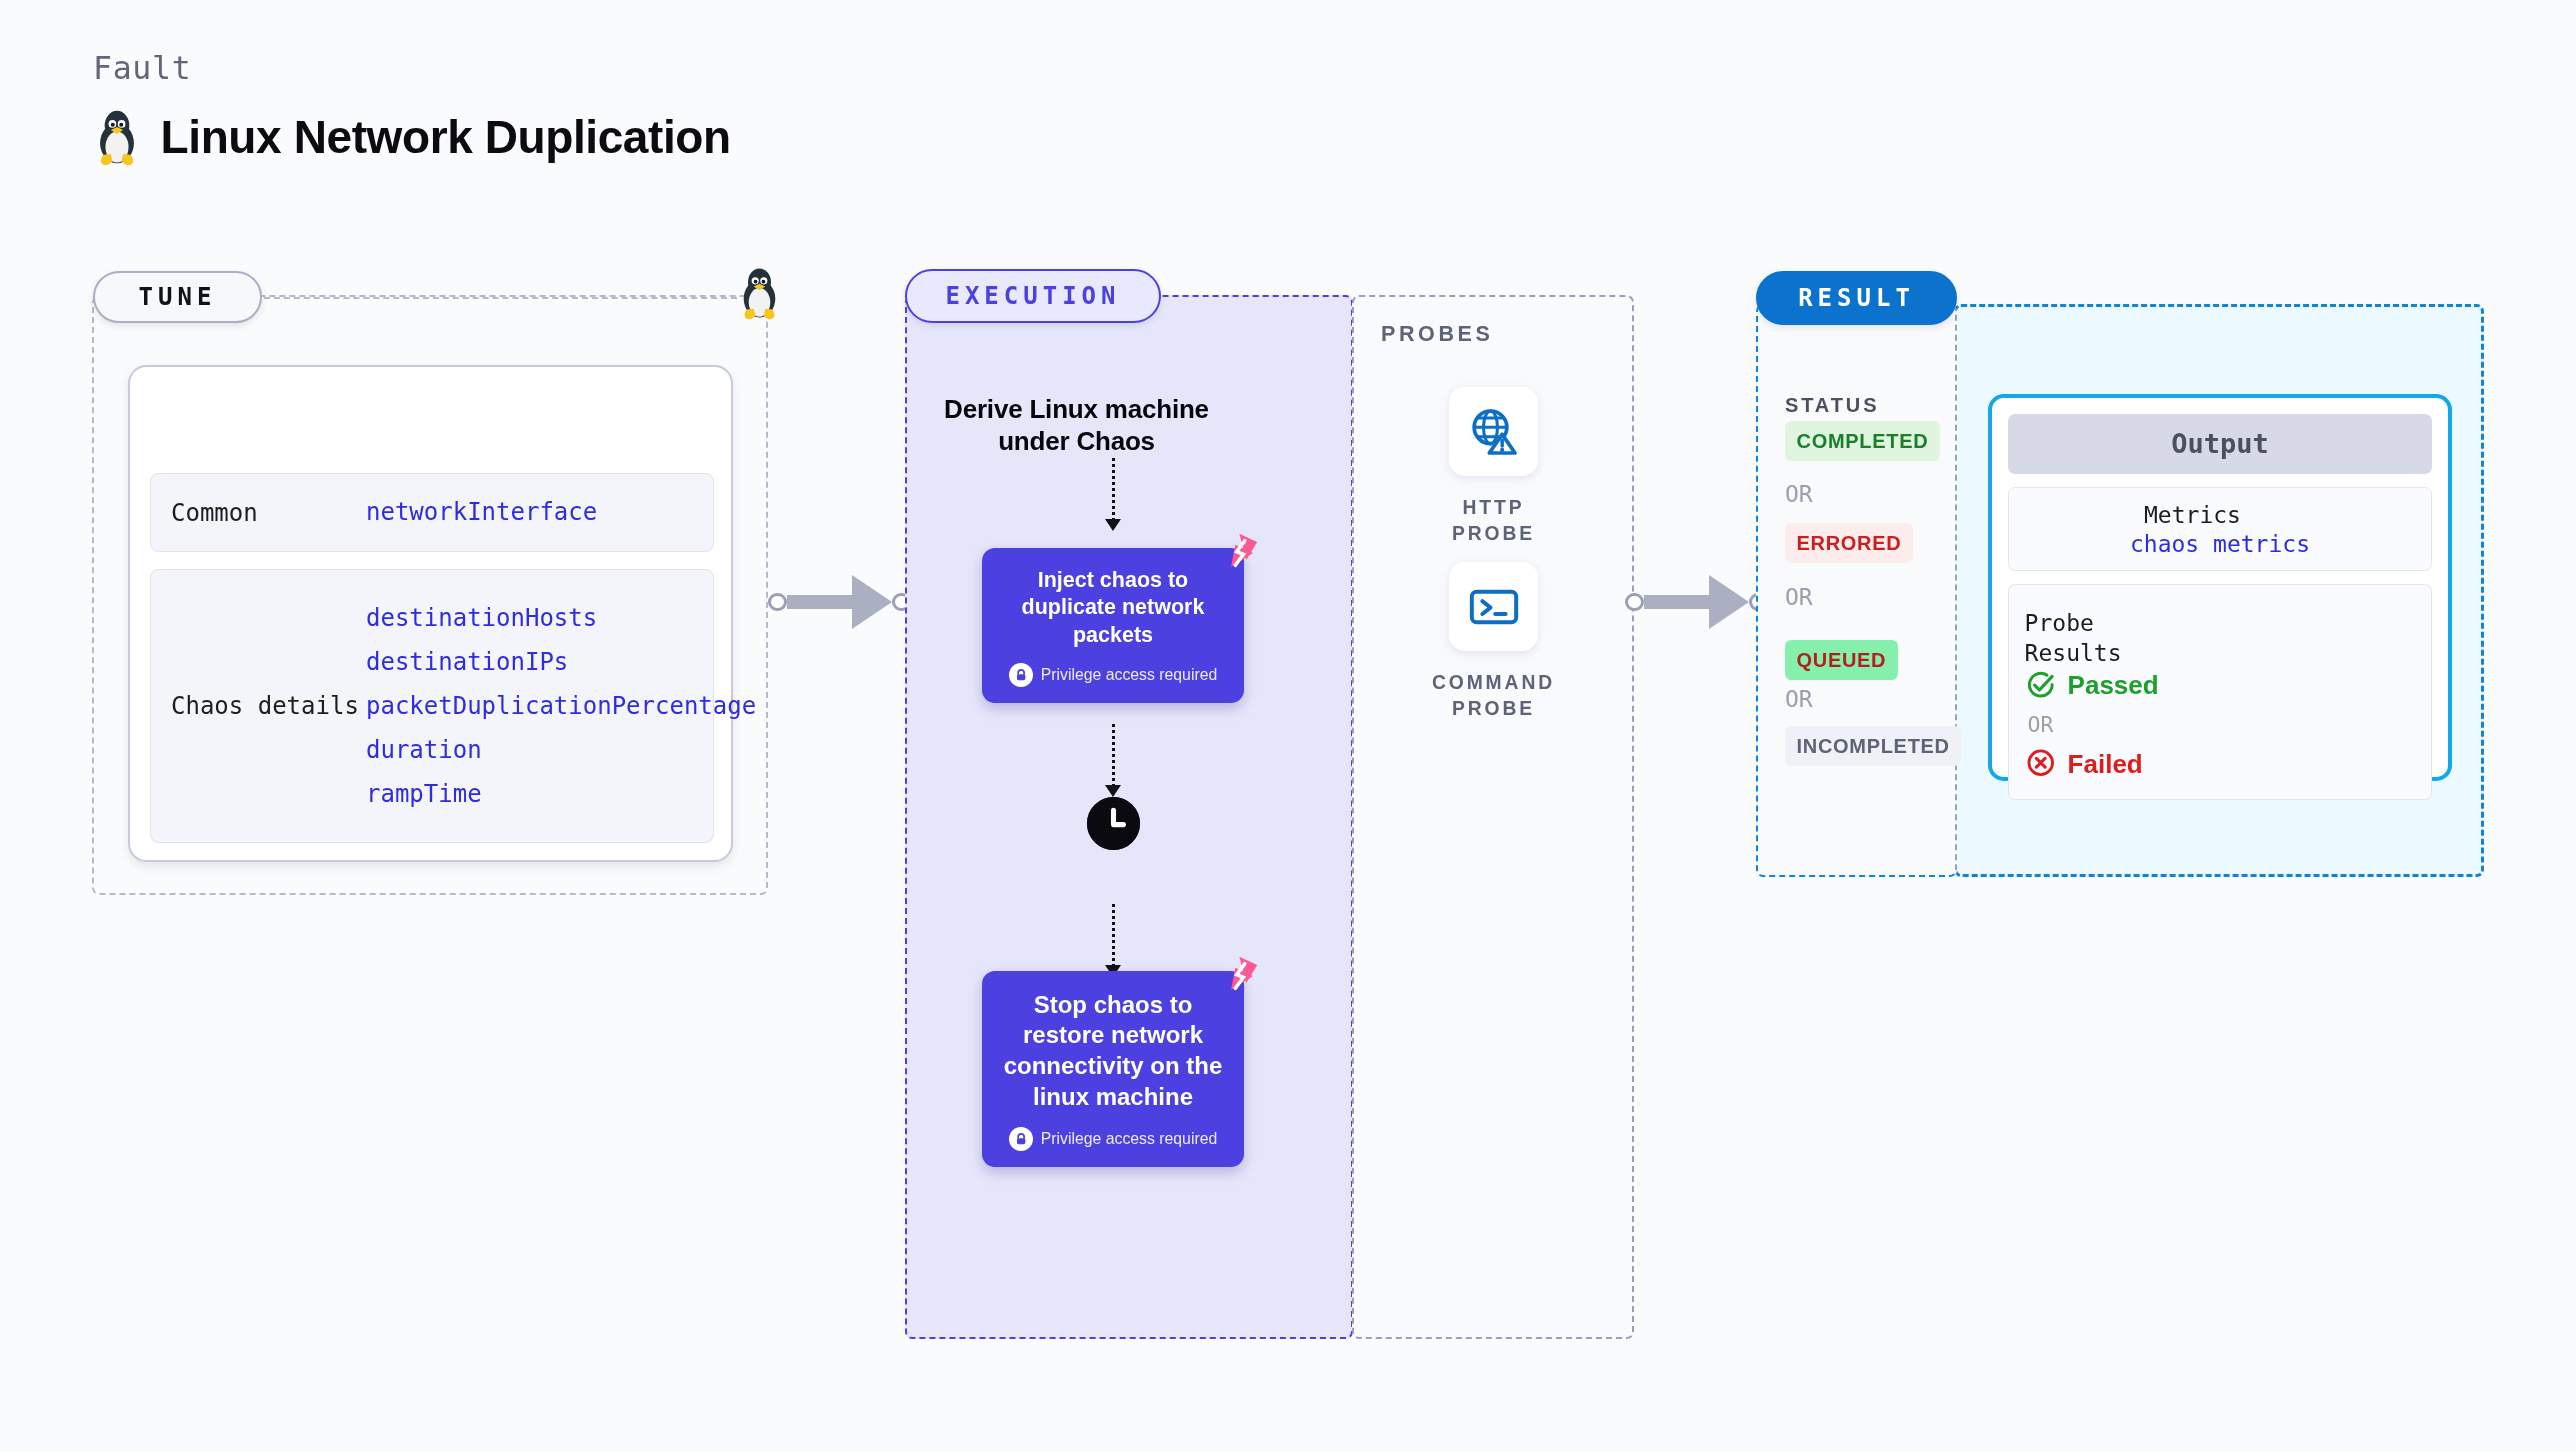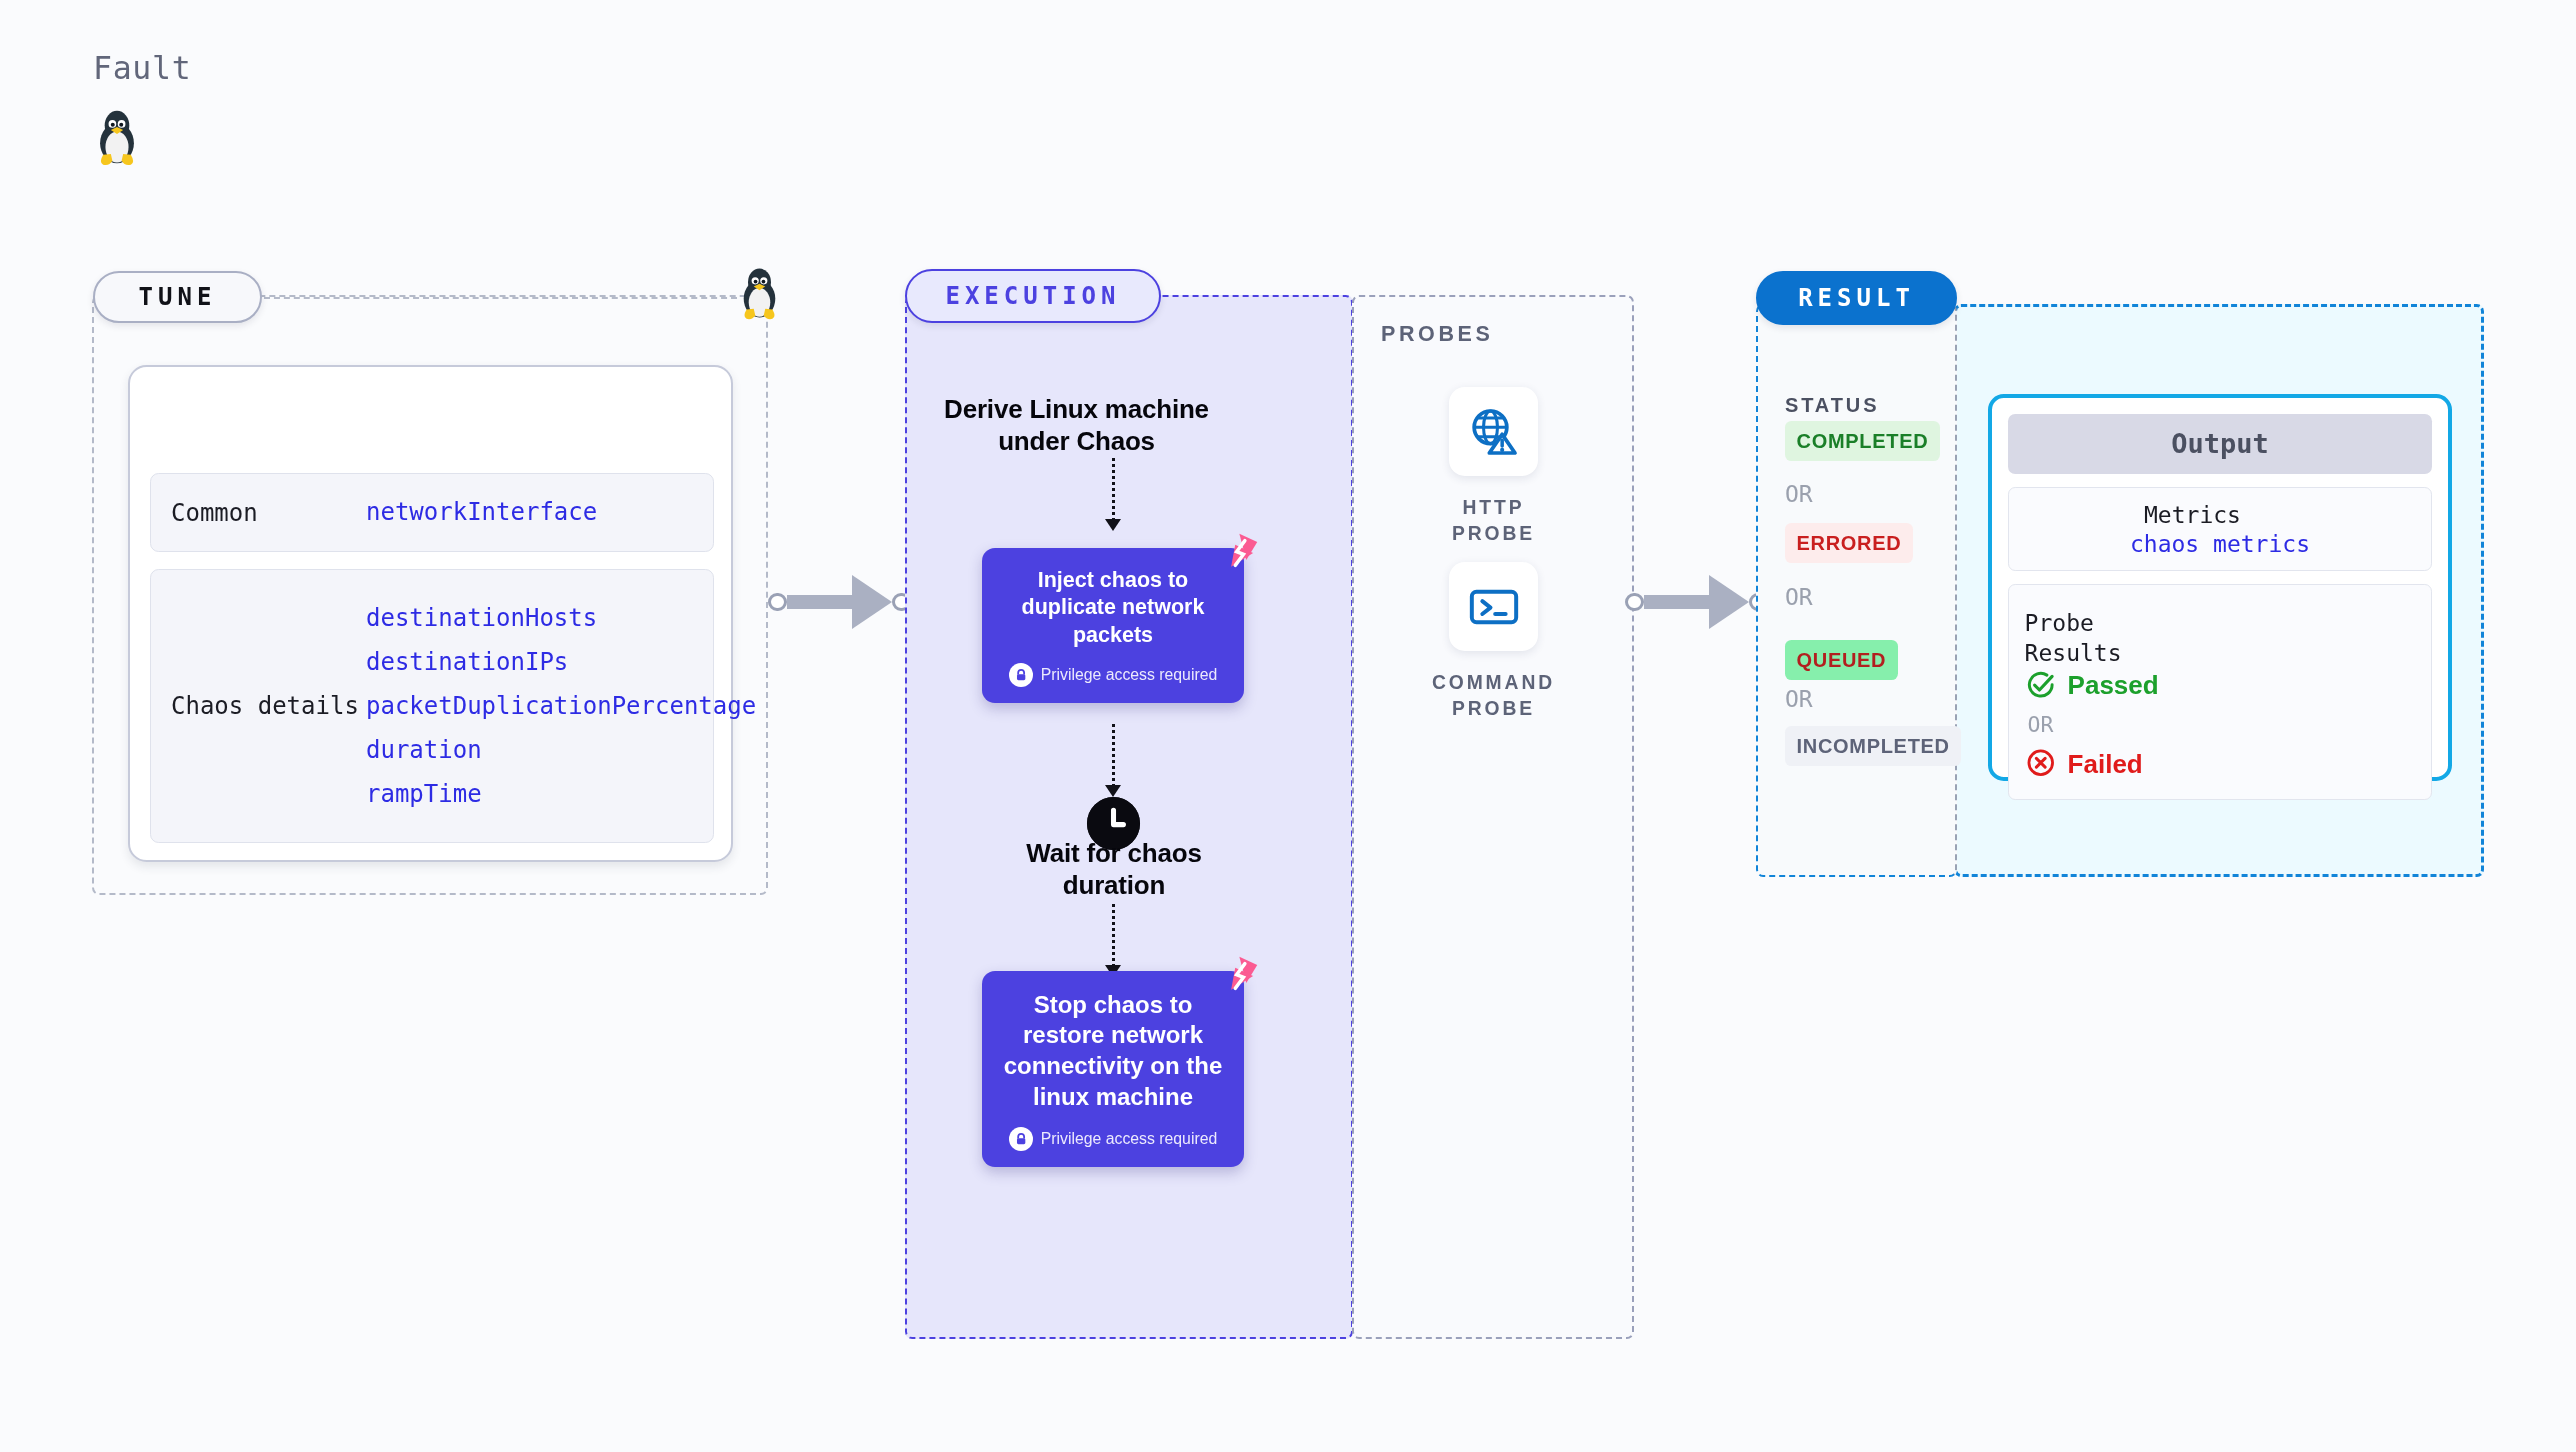--- a/index.html
+++ b/index.html
@@ -220,20 +220,21 @@
         <ellipse cx="32" cy="52" rx="15" ry="20" fill="#f2f2f2"></ellipse>
         <circle cx="26" cy="22" r="5" fill="#ffffff"></circle>
           <circle cx="38" cy="22" r="5" fill="#ffffff"></circle>
         <circle cx="26.5" cy="23" r="2.6" fill="#101820"></circle>
           <circle cx="37.5" cy="23" r="2.6" fill="#101820"></circle>
         <path d="M24 30 L32 26 L40 30 L32 35 Z" fill="#f6c61d"></path>
         <path d="M14 62 Q8 72 14 75 Q22 77 26 70 L24 61 Z" fill="#f6c61d"></path>
         <path d="M50 62 Q56 72 50 75 Q42 77 38 70 L40 61 Z" fill="#f6c61d"></path>
       </svg>
     </span>
+    <span class="hdr-title">Linux Network Duplication</span>
   </div>
 
   <div class="dashbox" id="tune-dash"></div>
   <div class="pill pill-tune" style="left:93px; top:271px; width:169px; height:52px; font-size:24px;">TUNE</div>
   <div class="dash-link" style="left:264px; top:297px; width:473px;"></div>
   <span style="position:absolute; left:736px; top:265px;">
     <svg width="47" height="56" viewBox="0 0 64 78">
       <ellipse cx="32" cy="47" rx="22" ry="26" fill="#24323c"></ellipse>
       <ellipse cx="32" cy="24" rx="16" ry="19" fill="#24323c"></ellipse>
       <ellipse cx="32" cy="52" rx="15" ry="20" fill="#f2f2f2"></ellipse>
@@ -309,21 +310,20 @@
     <i></i>
       <b></b>
   </div>
 
   <div class="clock" style="left:1087px; top:797px;">
     <svg width="53" height="53" viewBox="0 0 48 48">
       <circle cx="24" cy="24" r="24" fill="#0a0a10"></circle>
       <path d="M24 12 V25 H33" fill="none" stroke="#ffffff" stroke-width="4.6" stroke-linecap="round" stroke-linejoin="round"></path>
     </svg>
   </div>
-  <div class="exec-node" style="left:992px; top:837px; width:244px;">Wait for chaos duration</div>
 
   <div class="dot-arrow" style="left:1112px; top:904px; height:63px;">
     <i></i>
       <b></b>
   </div>
 
   <div class="chaos-card" style="left:982px; top:971px; width:262px;">
     <div class="cc-title" style="font-size:24px;">Stop chaos to restore network connectivity on the linux machine</div>
     <div class="priv">
       <span class="lock">

